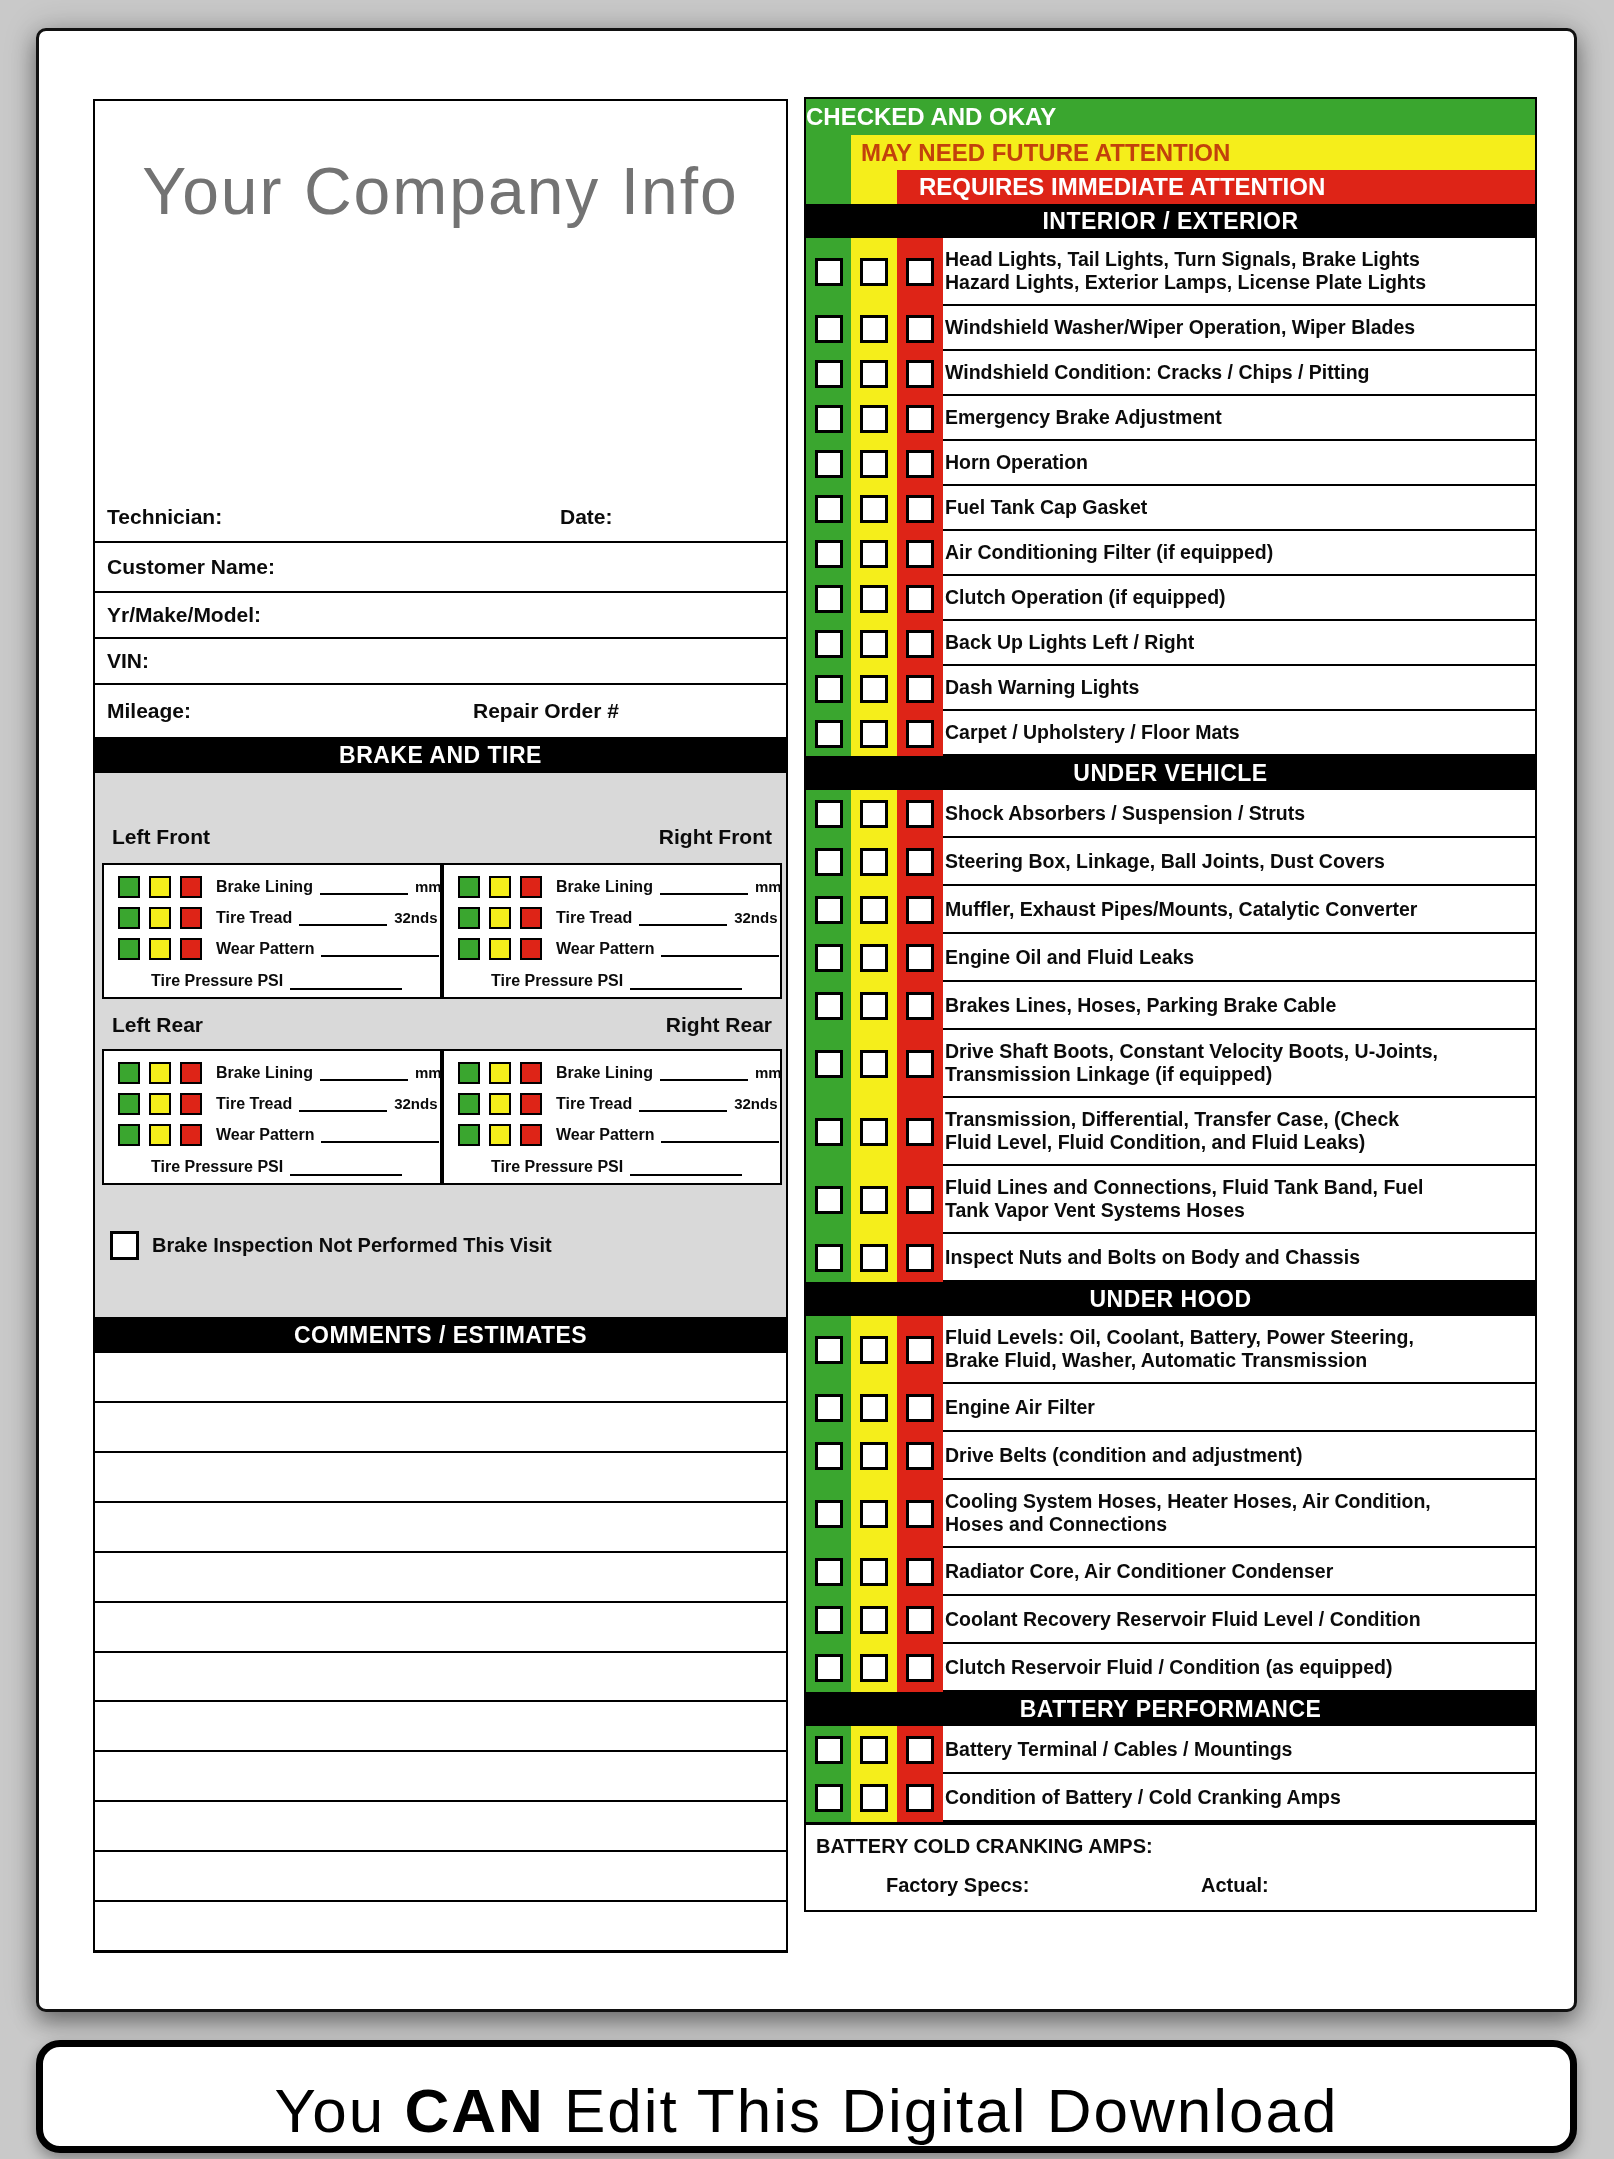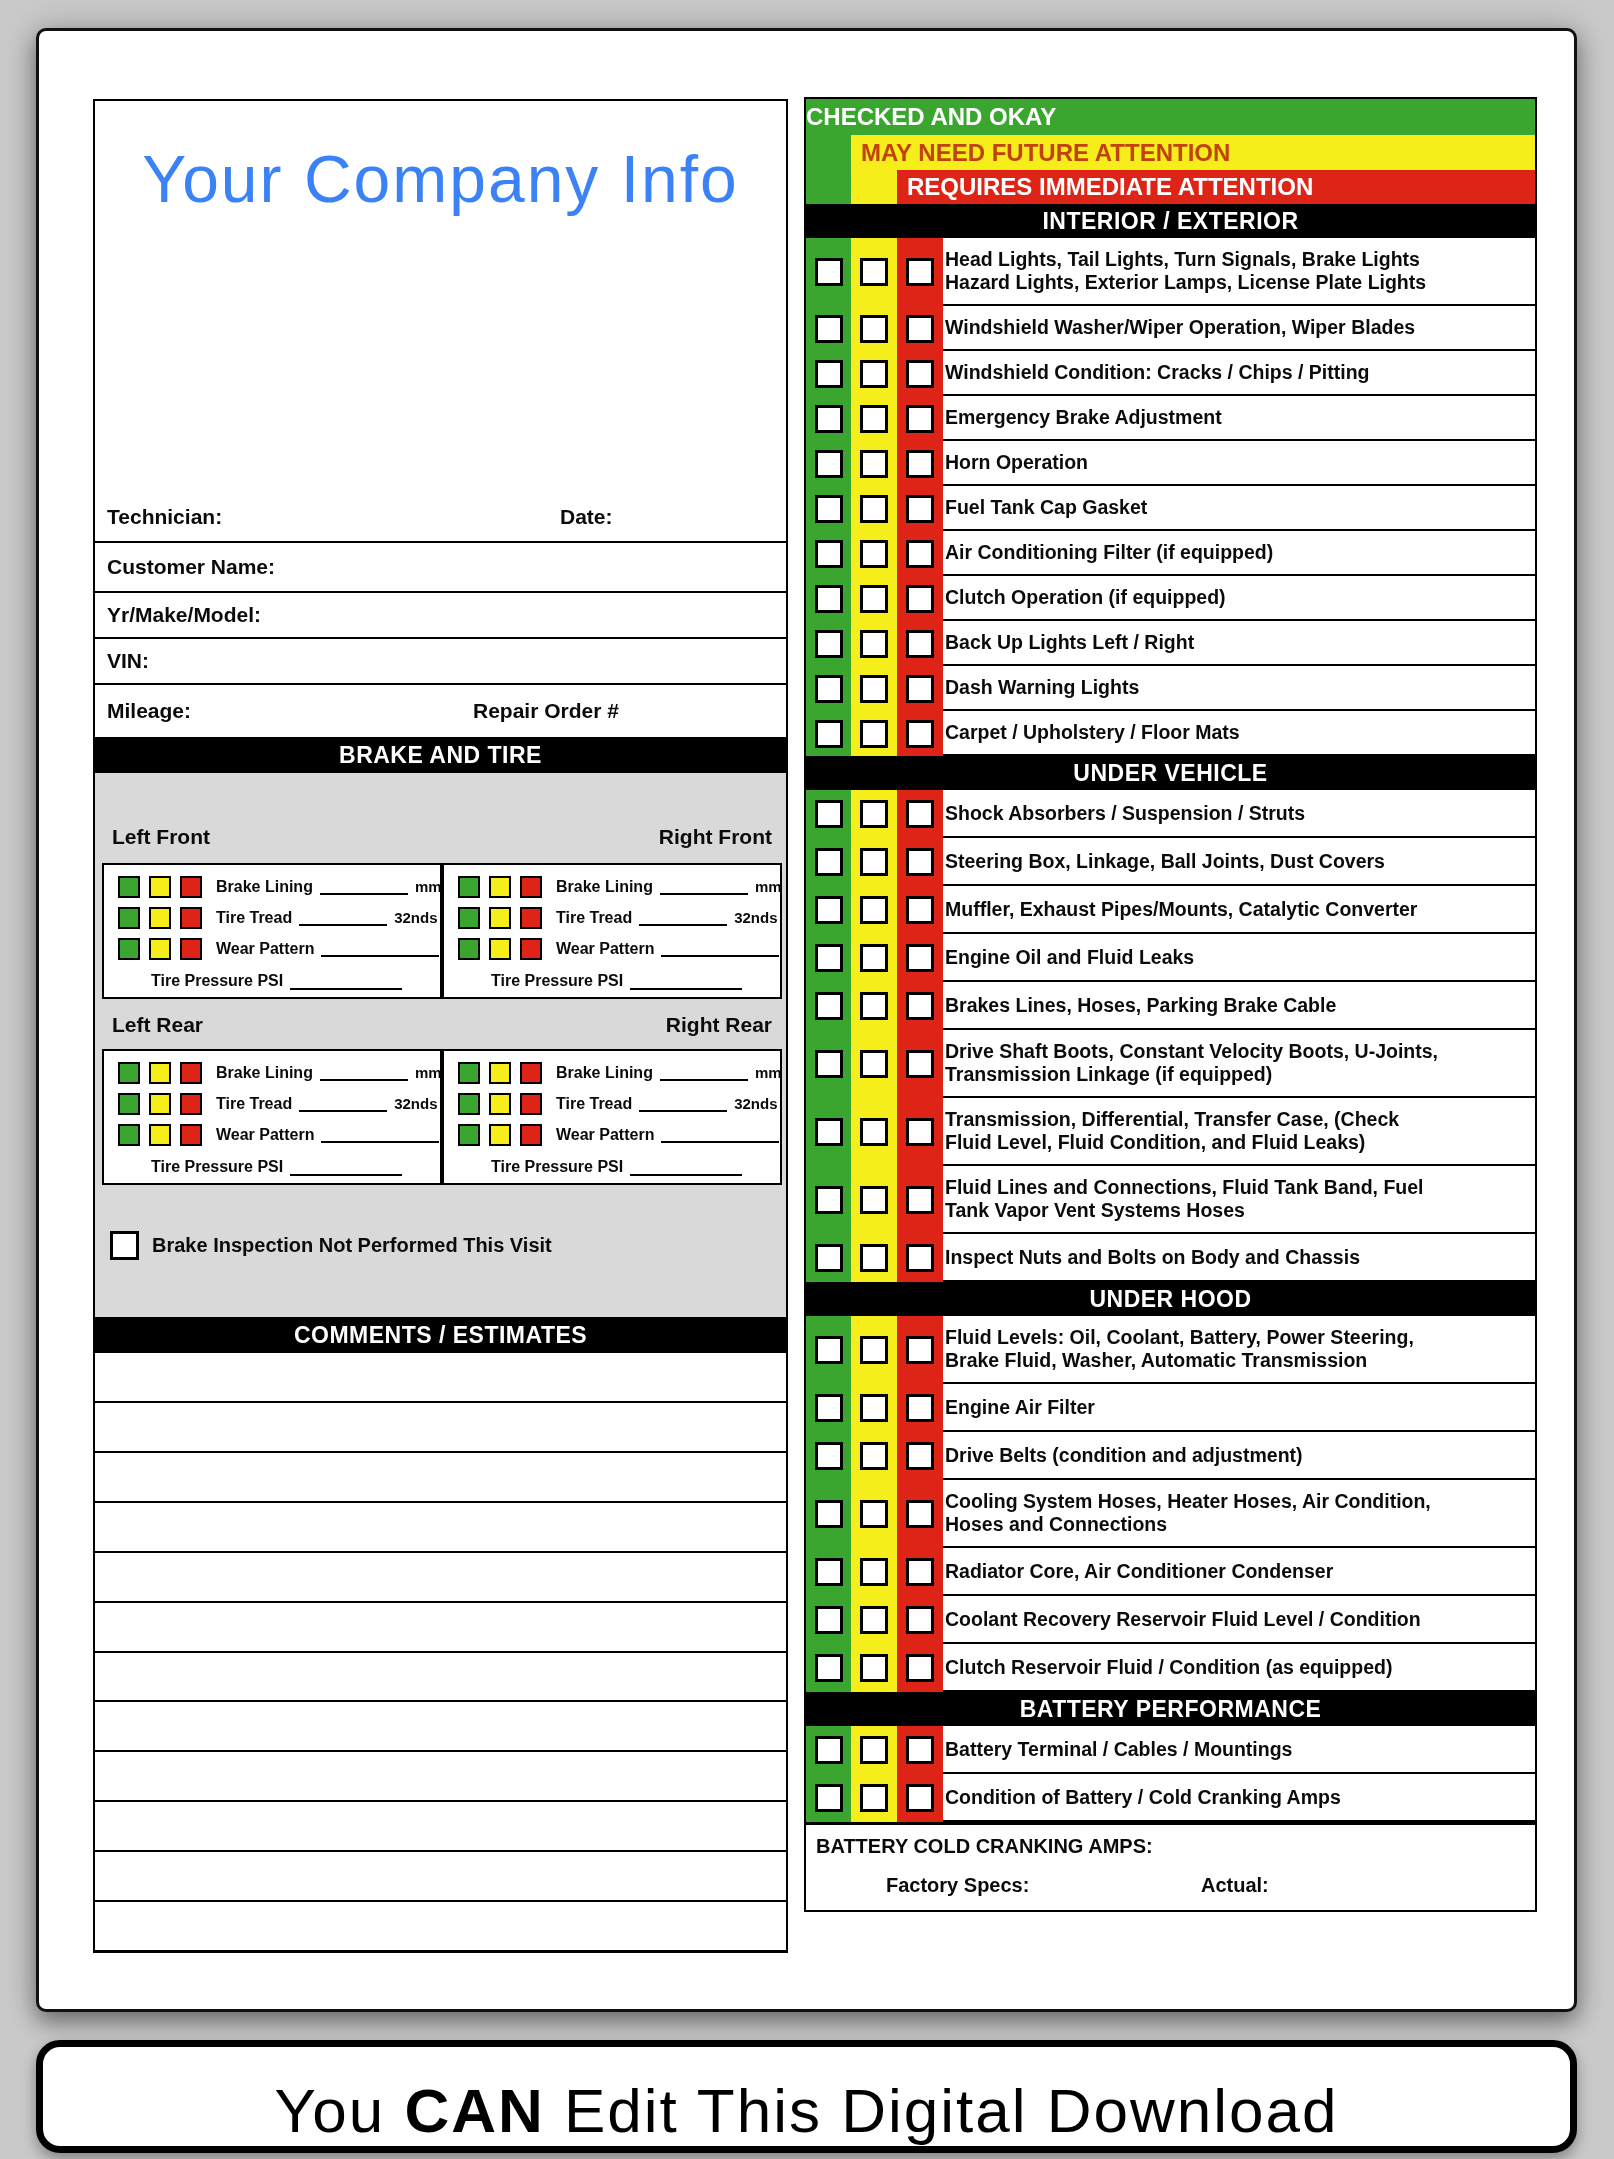--- a/index.html
+++ b/index.html
@@ -18,22 +18,22 @@
     box-sizing:border-box;
   }
   
   .left-col{
     position:absolute;left:54px;top:68px;width:695px;height:1854px;
     border:2px solid #000;border-bottom-width:3px;box-sizing:border-box;
     display:flex;flex-direction:column;background:#fff;
   }
   .company-box{height:442px;border-bottom:2px solid #000;position:relative;box-sizing:border-box;}
   .company-title{
-    margin-top:40px;text-align:center;
-    font-size:66px;font-weight:400;letter-spacing:2px;color:#3b82f6;
+    margin-top:52px;text-align:center;
+    font-size:66px;font-weight:400;letter-spacing:2px;color:#737373;
   }
   .tech-row{position:absolute;left:0;right:0;bottom:6px;height:30px;font-weight:bold;font-size:21px;}
   .tech-row .lab-tech{position:absolute;left:12px;}
   .tech-row .lab-date{position:absolute;left:465px;}
   .field-row{
     border-bottom:2px solid #000;display:flex;align-items:center;
     padding-left:12px;font-weight:bold;font-size:21px;box-sizing:border-box;position:relative;
   }
   .row-customer{height:50px;}
   .row-yr{height:46px;}
@@ -75,21 +75,21 @@
   .hdr-green{height:36px;background:var(--green);color:#fff;display:flex;align-items:center;
     padding-left:0;font-weight:bold;font-size:24px;}
   .hdr-row{display:flex;}
   .hdr-row.h2{height:35px;} .hdr-row.h3{height:34px;}
   .strip{flex:none;}
   .strip.g{width:45px;background:var(--green);}
   .strip.y{width:46px;background:var(--yellow);}
   .hdr-yellow{flex:1;background:var(--yellow);color:#c2410c;display:flex;align-items:center;
     padding-left:10px;font-weight:bold;font-size:24px;}
   .hdr-red{flex:1;background:var(--red);color:#fff;display:flex;align-items:center;
-    padding-left:10px;font-weight:bold;font-size:24px;text-align:right;}
+    padding-left:22px;font-weight:bold;font-size:24px;text-align:right;}
   .sec-bar{height:34px;background:#000;color:#fff;font-weight:bold;font-size:23px;
     display:flex;align-items:center;justify-content:center;letter-spacing:.5px;}
   .item-row{display:flex;align-items:stretch;}
   .item-row.s0{height:45px;}
   .item-row.s1,.item-row.s2,.item-row.s3{height:48px;}
   .item-row.dbl{height:68px;}
   .cbc{width:45px;display:flex;align-items:center;justify-content:center;flex:none;}
   .cbc.g{background:var(--green);} .cbc.y{background:var(--yellow);width:46px;} .cbc.r{background:var(--red);width:46px;}
   .cb{width:28px;height:28px;background:#fff;border:3px solid #000;box-sizing:border-box;}
   .itext{

